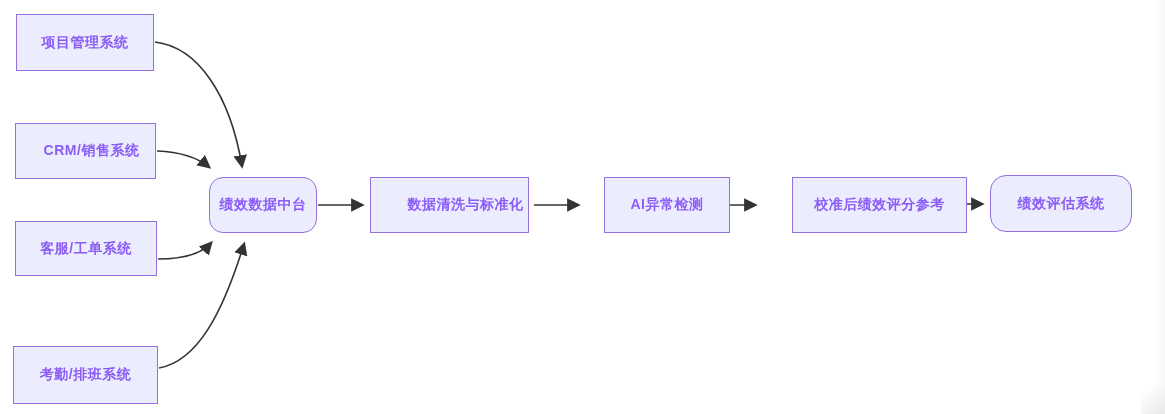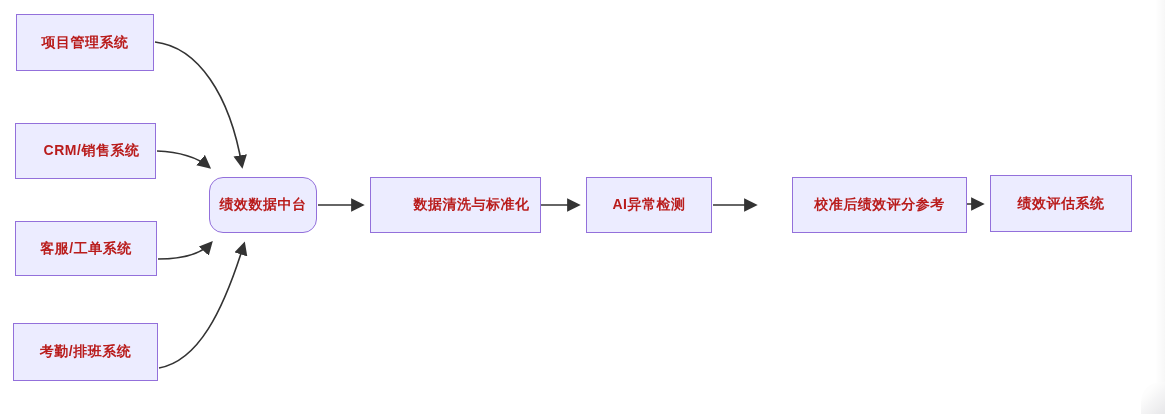--- a/index.html
+++ b/index.html
@@ -17,41 +17,41 @@
   .edges {
     position: absolute;
     left: 0; top: 0;
     width: 1165px; height: 414px;
   }
   .node {
     position: absolute;
     box-sizing: border-box;
     background: #ECECFF;
     border: 1.5px solid #9370DB;
-    color: #b91c1c;
+    color: #8b5cf6;
     display: flex;
     align-items: center;
     justify-content: center;
     font-size: 14px;
     font-weight: 600;
     letter-spacing: 0.5px;
     text-align: center;
   }
   .node.rounded { border-radius: 14px; }
 
   
   .n-project    { left: 16px;  top: 14px;  width: 138px; height: 57px; }
   .n-crm        { left: 15px;  top: 123px; width: 141px; height: 56px; padding-left: 12px; }
   .n-service    { left: 15px;  top: 221px; width: 142px; height: 55px; }
-  .n-attendance { left: 13px;  top: 323px; width: 145px; height: 58px; }
+  .n-attendance { left: 13px;  top: 346px; width: 145px; height: 58px; }
   .n-hub        { left: 209px; top: 177px; width: 108px; height: 56px; }
-  .n-clean      { left: 370px; top: 177px; width: 171px; height: 56px; padding-left: 32px; }
-  .n-ai         { left: 586px; top: 177px; width: 126px; height: 56px; }
+  .n-clean      { left: 370px; top: 177px; width: 159px; height: 56px; padding-left: 32px; }
+  .n-ai         { left: 604px; top: 177px; width: 126px; height: 56px; }
   .n-calibrated { left: 792px; top: 177px; width: 175px; height: 56px; }
-  .n-evaluation { left: 990px; top: 175px; width: 142px; height: 57px; }
+  .n-evaluation { left: 990px; top: 175px; width: 142px; height: 57px; border-radius: 16px; }
 
   
   .right-strip {
     position: absolute;
     right: 0; top: 0;
     width: 10px; height: 100%;
     background: linear-gradient(to right, rgba(0,0,0,0), rgba(0,0,0,0.03));
     pointer-events: none;
   }
   .corner {

